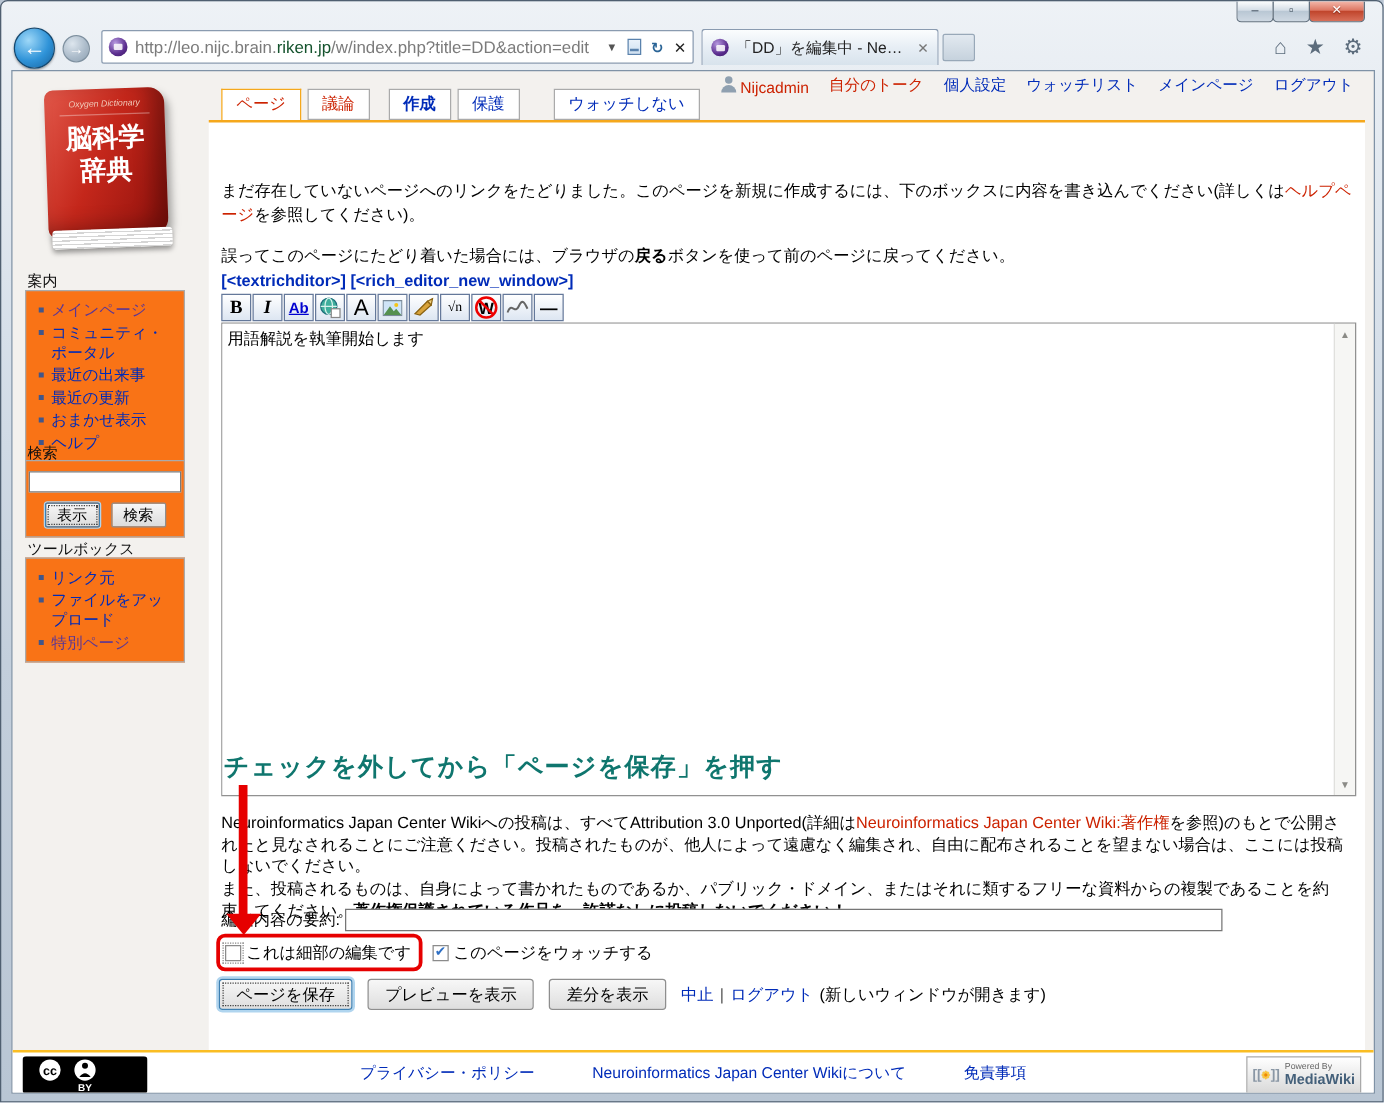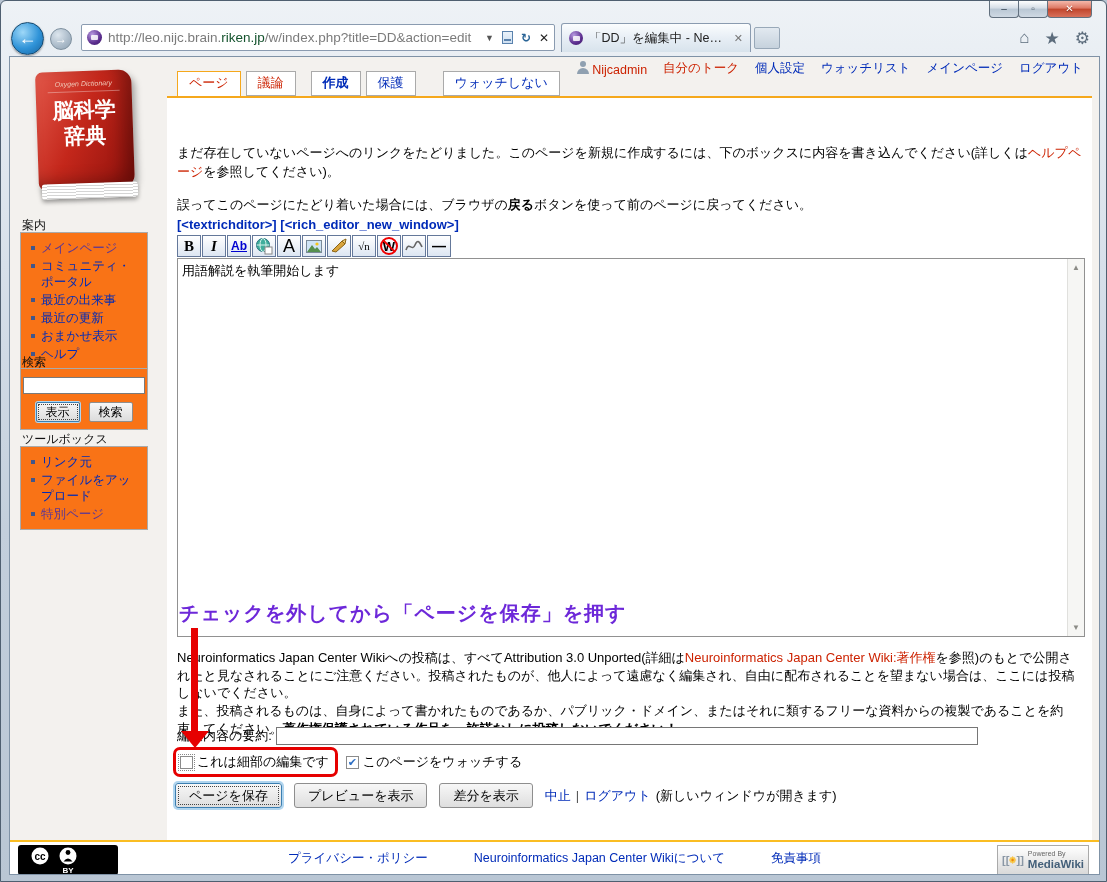--- a/index.html
+++ b/index.html
@@ -119,21 +119,21 @@
   .watch-group { display:inline-flex; align-items:center; margin-left:8px; }
 
   .buttons-row { left:8px; top:685px; display:flex; align-items:center; font-size:13px;justify-content:flex-end; }
   .btn { font-size:13px; height:25px; padding:0 13px; background:linear-gradient(#f7f7f7,#dedede);
     border:1px solid #8e8e8e; border-radius:3px; margin-right:12px; }
   .btn-save { border:1px solid #3c7fb1; box-shadow:0 0 0 2px #b0d5ef; outline:1px dotted #444; outline-offset:-4px; }
   .sep { color:#555; margin:0 5px; }
   .note { margin-left:5px; }
 
   
-  .ann-text { position:absolute; left:169px; top:543px; color:#6d28d9; font-size:20px; font-weight:bold;
+  .ann-text { position:absolute; left:169px; top:543px; color:#0f766e; font-size:20px; font-weight:bold;
     letter-spacing:1px; z-index:40; white-space:nowrap; }
   .ann-line { position:absolute; left:181px; top:571px; width:7px; height:104px; background:#e60000; z-index:40; }
   .ann-head { position:absolute; left:171px; top:674px; width:0; height:0; z-index:40;
     border-left:14px solid transparent; border-right:14px solid transparent; border-top:17px solid #e60000; }
 
   
   .logo { position:absolute; left:22px; top:10px; width:110px; height:142px; cursor:pointer; }
   .book-body { position:absolute; left:5px; top:4px; width:96px; height:118px;
     background:linear-gradient(115deg,#e2584a 0%,#c4271b 45%,#8d100b 100%);
     border-radius:7px 13px 13px 7px; box-shadow:inset -10px -8px 16px rgba(0,0,0,.28), 3px 5px 7px rgba(0,0,0,.35);

